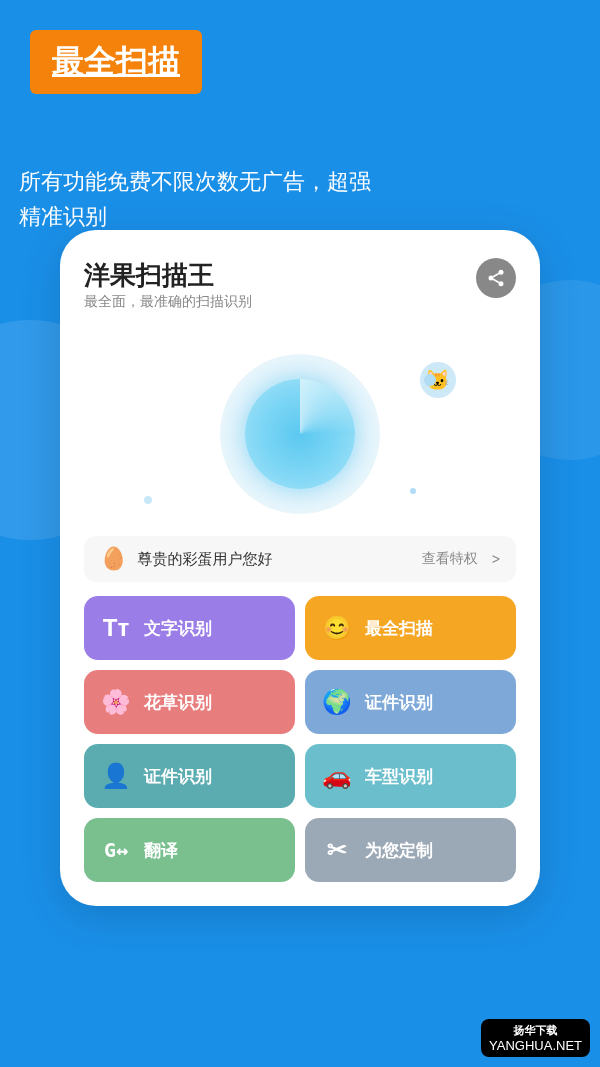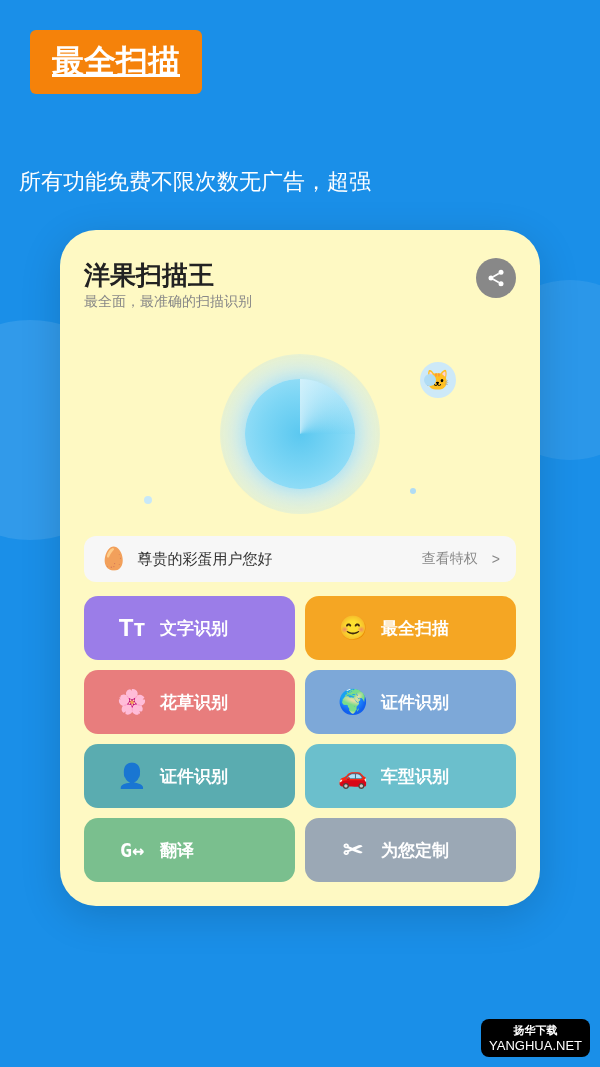--- a/index.html
+++ b/index.html
@@ -59,21 +59,21 @@
       margin-top: 44px;
     }
 
     
     .phone-card {
       position: absolute;
       top: 230px;
       left: 50%;
       transform: translateX(-50%);
       width: 480px;
-      background: #fef9c3;
+      background: #ffffff;
       border-radius: 36px;
       padding: 28px 24px 24px 24px;
       box-shadow: 0 10px 40px rgba(0,0,0,0.15);
     }
 
     .card-header {
       display: flex;
       justify-content: space-between;
       align-items: flex-start;
       margin-bottom: 4px;
@@ -241,21 +241,20 @@
       cursor: pointer;
       color: #fff;
       font-size: 17px;
       font-weight: 600;
     }
 
     .feature-icon {
       font-size: 24px;
       width: 32px;
       text-align: center;
-      margin-left: 16px;
     }
 
     .btn-purple { background: #9b7de8; }
     .btn-orange { background: #f5a623; }
     .btn-salmon { background: #e87d7d; }
     .btn-slate  { background: #7da8d8; }
     .btn-teal   { background: #5aacb0; }
     .btn-cyan   { background: #6bbfcc; }
     .btn-green  { background: #7abf8e; }
     .btn-gray   { background: #9ba8b5; }
@@ -287,20 +286,21 @@
 
 <div class="bg-circle-left"></div>
 <div class="bg-circle-right"></div>
 
 <div class="banner">
   <span class="banner-text">最全扫描</span>
 </div>
 
 <div class="subtitle">
   <div>所有功能免费不限次数无广告，超强</div>
+  <div>精准识别</div>
 </div>
 
 <div class="phone-card">
 
   <div class="card-header">
     <div>
       <div class="app-title">洋果扫描王</div>
       <div class="card-subtitle">最全面，最准确的扫描识别</div>
     </div>
     <div class="share-btn">

